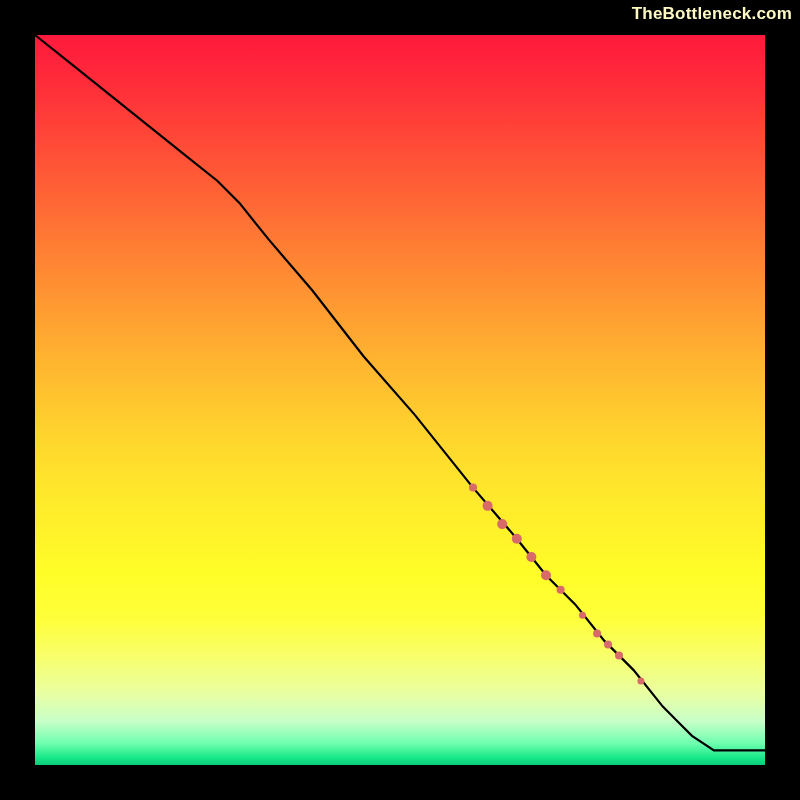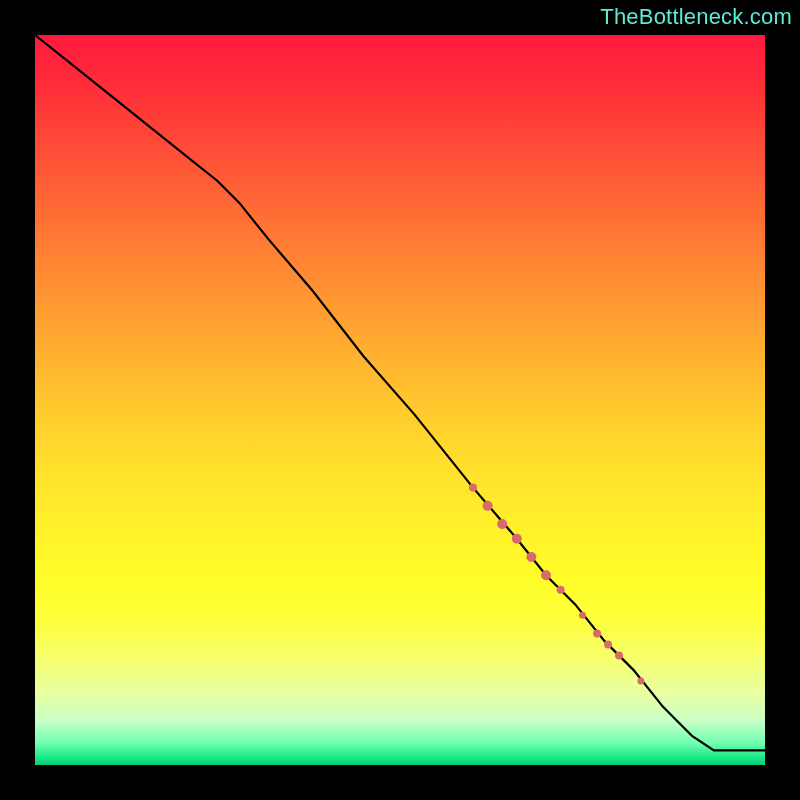--- a/index.html
+++ b/index.html
@@ -39,23 +39,23 @@
       #70ffb0 97%,
       #18e888 99%,
       #0acc7a 100%
     );
   }
   .watermark {
     position: absolute;
     top: 4px;
     right: 8px;
     font-family: Arial, Helvetica, sans-serif;
-    font-size: 22px;
-    font-weight: 400;
-    color: #5eead4;
+    font-size: 17px;
+    font-weight: 700;
+    color: #fef9c3;
     letter-spacing: 0.2px;
   }
   svg.curve {
     position: absolute;
     inset: 0;
     width: 100%;
     height: 100%;
     overflow: visible;
   }
 </style>

